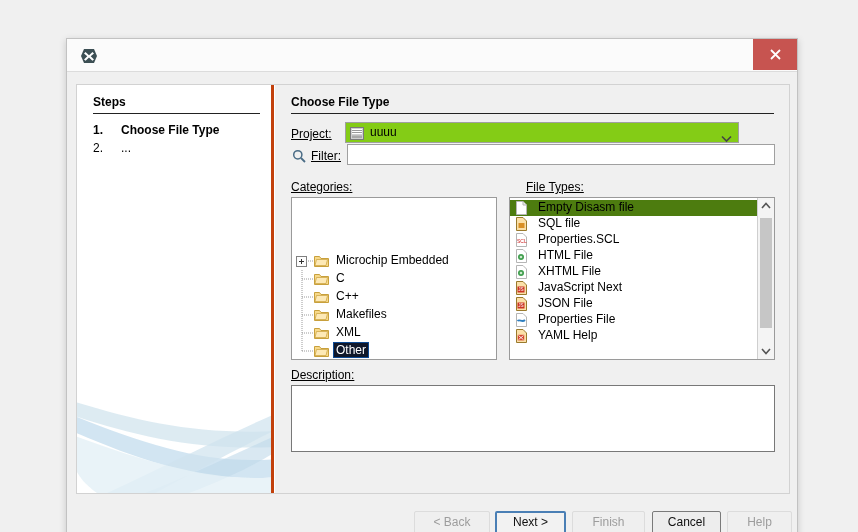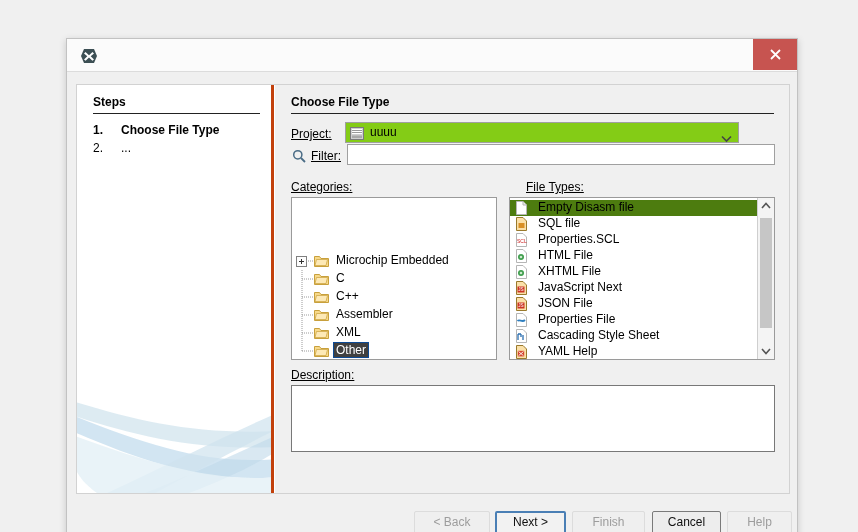--- a/index.html
+++ b/index.html
@@ -306,21 +306,21 @@
     position: absolute;
     left: 22px; top: 2px;
     width: 15px; height: 14px;
   }
   .tree-row .tlabel {
     position: absolute;
     left: 42px; top: 1px;
     padding: 0 2px;
   }
   .tree-row.selected .tlabel {
-    background: #404040;
+    background: #0f172a;
     color: #ffffff;
     outline: 1px solid #0d4a94;
   }
 
   
   .ft-list { position: absolute; left: 0; top: 2px; width: 100%; }
   .ft-row {
     position: relative;
     height: 16px;
     font-size: 12px;
@@ -573,21 +573,21 @@
                 <svg width="13" height="18" viewBox="0 0 13 18">
                   <path d="M1 0 V18 M1 9 H12" stroke="#9a9a9a" stroke-width="1" stroke-dasharray="1 1" fill="none"></path>
                 </svg>
               </span>
               <span class="folder">
                 <svg width="15" height="14" viewBox="0 0 15 14">
                   <path d="M0.5 2.5 L5.5 2.5 L7 4.5 L14.5 4.5 L14.5 12.5 L0.5 12.5 Z" fill="#f7d98a" stroke="#c8a03c"></path>
                   <path d="M2.5 5.5 L13.5 5.5 L12 11.5 L1 11.5 Z" fill="#fde9b6" stroke="#c8a03c" stroke-width="0.7"></path>
                 </svg>
               </span>
-              <span class="tlabel">Assembler</span>
+              <span class="tlabel">Makefiles</span>
             </div>
 
             <div class="tree-row">
               <span class="guide">
                 <svg width="13" height="18" viewBox="0 0 13 18">
                   <path d="M1 0 V18 M1 9 H12" stroke="#9a9a9a" stroke-width="1" stroke-dasharray="1 1" fill="none"></path>
                 </svg>
               </span>
               <span class="folder">
                 <svg width="15" height="14" viewBox="0 0 15 14">
@@ -697,29 +697,20 @@
             <div class="ft-row">
               <span class="fticon">
                 <svg width="14" height="14" viewBox="0 0 14 14">
                   <path d="M2.5 0.5 L9 0.5 L12.5 4 L12.5 13.5 L2.5 13.5 Z" fill="#ffffff" stroke="#b5b5b5"></path>
                   <path d="M3.5 8 C 5.5 5.5, 8 10, 11 7" stroke="#2f7fbf" stroke-width="1.8" fill="none"></path>
                 </svg>
               </span>
               <span class="ftlabel">Properties File</span>
             </div>
 
-            <div class="ft-row">
-              <span class="fticon">
-                <svg width="14" height="14" viewBox="0 0 14 14">
-                  <path d="M2.5 0.5 L9 0.5 L12.5 4 L12.5 13.5 L2.5 13.5 Z" fill="#ffffff" stroke="#b5b5b5"></path>
-                  <path d="M4 11 V5 M4 5 H7 M7 5 V8 M9 11 V6" stroke="#2b6fb0" stroke-width="1.3" fill="none"></path>
-                </svg>
-              </span>
-              <span class="ftlabel">Cascading Style Sheet</span>
-            </div>
 
             <div class="ft-row">
               <span class="fticon">
                 <svg width="14" height="14" viewBox="0 0 14 14">
                   <path d="M2.5 0.5 L9 0.5 L12.5 4 L12.5 13.5 L2.5 13.5 Z" fill="#fbe0a8" stroke="#9a7a2c"></path>
                   <rect x="3.8" y="5.8" width="6.4" height="5.6" fill="#d5462f"></rect>
                   <path d="M4.6 6.6 L9.4 10.6 M9.4 6.6 L4.6 10.6" stroke="#ffffff" stroke-width="0.9"></path>
                 </svg>
               </span>
               <span class="ftlabel">YAML Help</span>

